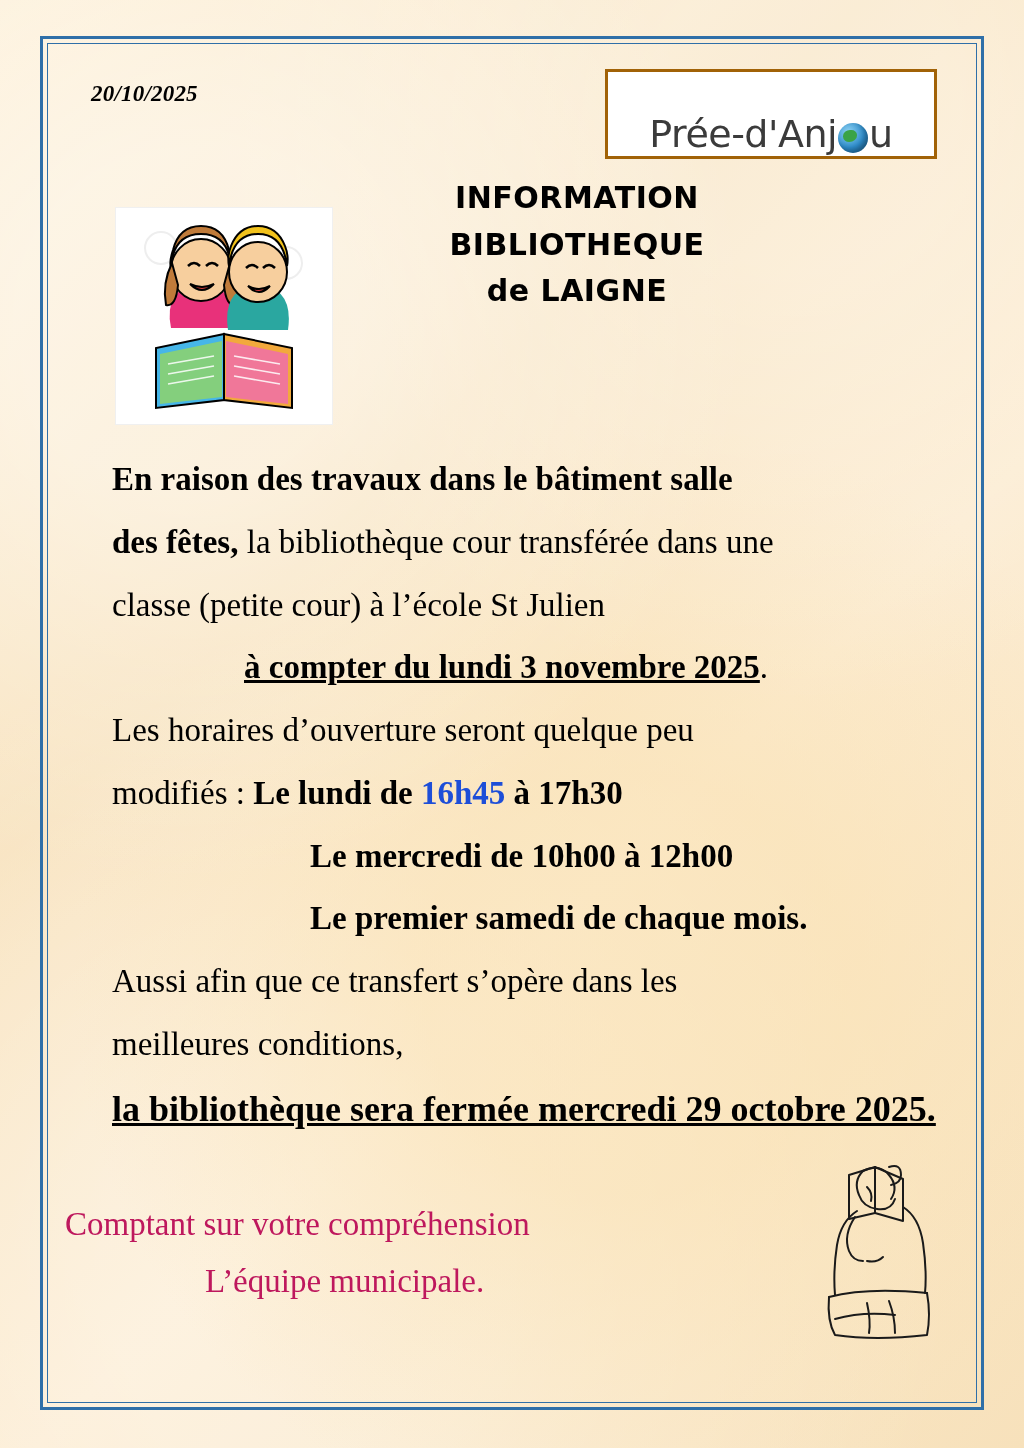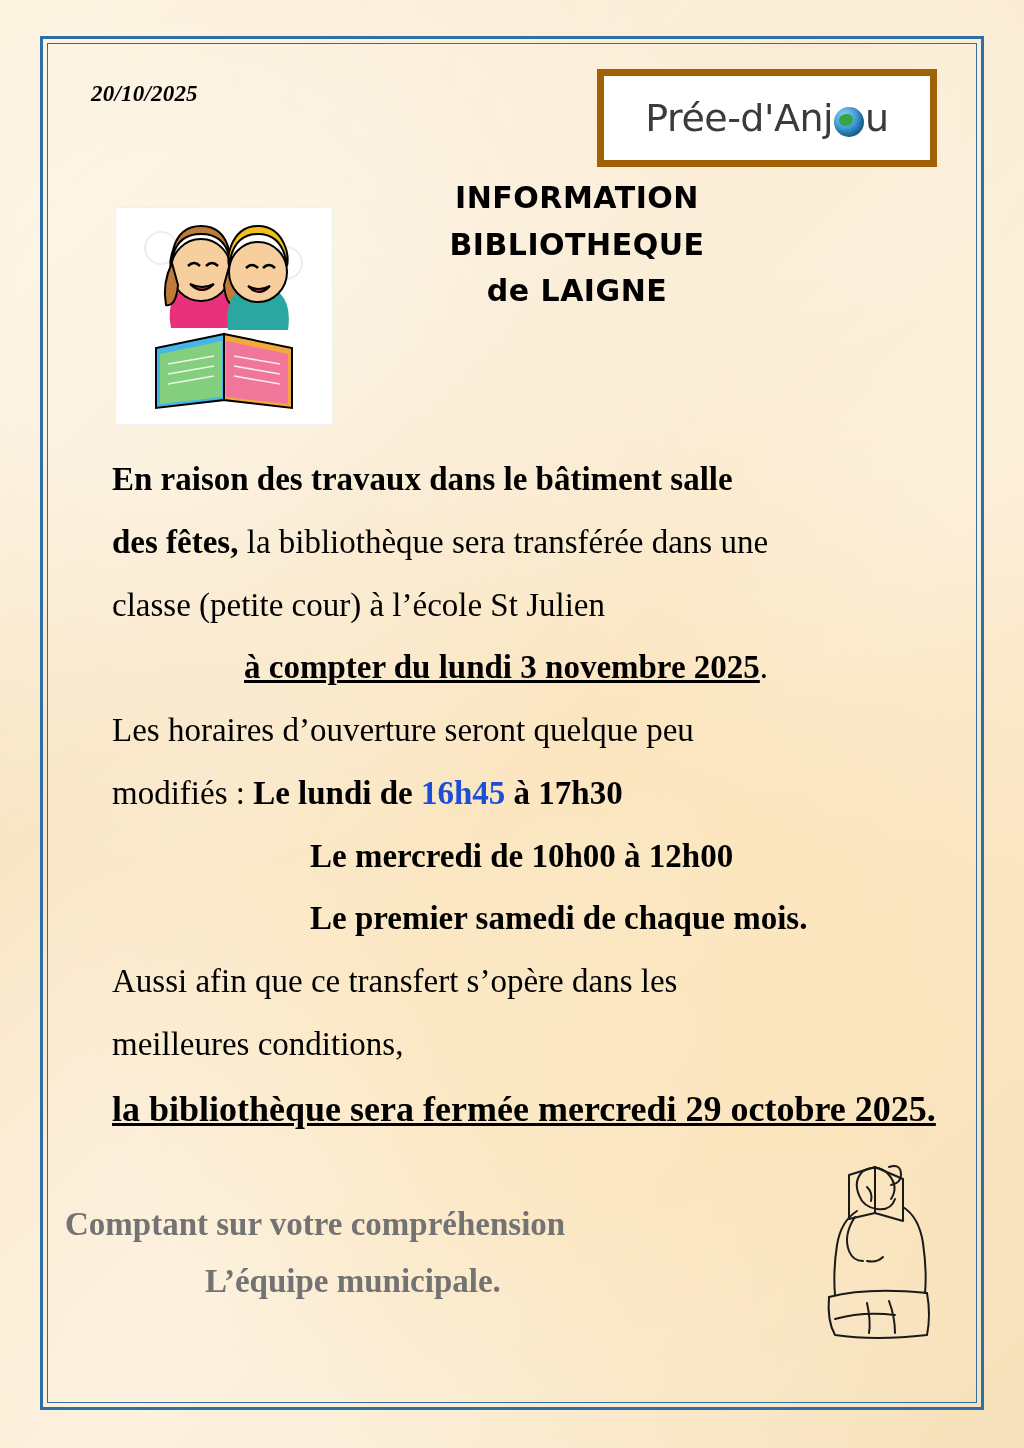--- a/index.html
+++ b/index.html
@@ -63,23 +63,23 @@
     color: #000;
     letter-spacing: 0.2px;
   }
   .logo-box {
     position: absolute;
     right: 18px;
     top: 12px;
     width: 326px;
     height: 84px;
     background: #ffffff;
-    border: 7px solid #a16207;
+    border: 3px solid #a16207;
     display: flex;
-    align-items: center;
+    align-items: flex-end;
     justify-content: center;
   }
   .logo-text {
     font-family: "DejaVu Sans", sans-serif;
     font-size: 38px;
     color: #3b3b3b;
     letter-spacing: -0.5px;
     position: relative;
     white-space: nowrap;
   }
@@ -165,22 +165,21 @@
     width: 170px;
     height: 190px;
   }
 
   .footer-text {
     position: absolute;
     left: 22px;
     bottom: 96px;
     font-size: 33px;
     line-height: 1.75;
-    color: #737373;
-    font-weight: bold;
+    color: #be185d;
   }
   .footer-text .sig { padding-left: 140px; display: block; }
 </style>
 </head>
 <body>
 
 <div class="page-bg"></div>
 
 <div class="sheet">
   <div class="sheet-inner"></div>
@@ -244,21 +243,21 @@
         </g>
         <line x1="108" y1="126" x2="108" y2="192" stroke="#000" stroke-width="2"></line>
       </svg>
     </div>
 
     <div class="body-text">
       <p>
         <span class="b">En raison des travaux dans le bâtiment salle</span>
       </p>
       <p>
-        <span class="b">des fêtes,</span><span> la bibliothèque sera transférée dans une</span>
+        <span class="b">des fêtes,</span><span> la bibliothèque cour transférée dans une</span>
       </p>
       <p>classe  (petite cour) à l’école St Julien</p>
 
       <p class="indent-1">
         <span class="b u">à compter du lundi 3 novembre 2025</span><span>.</span>
       </p>
 
       <p>Les horaires d’ouverture seront quelque peu</p>
       <p>
         <span>modifiés : </span><span class="b">Le lundi de </span><span class="red">16h45</span><span class="b"> à 17h30</span>

